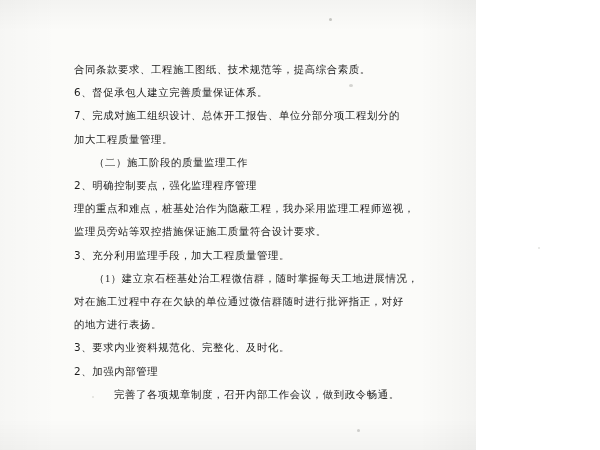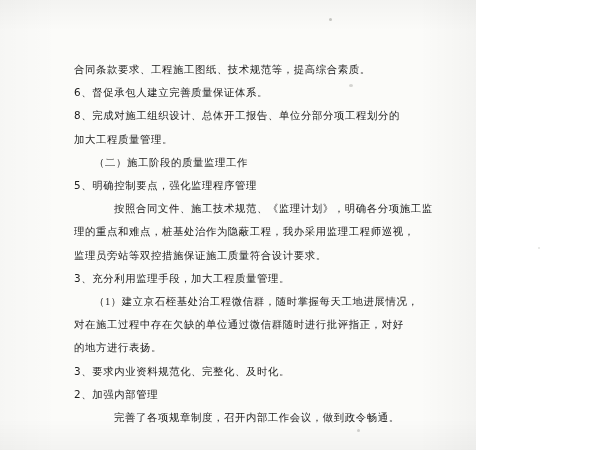--- a/index.html
+++ b/index.html
@@ -66,25 +66,24 @@
 
   <div class="speck" id="speck-a"></div>
   <div class="speck" id="speck-b"></div>
   <div class="speck" id="speck-c"></div>
   <div class="speck" id="speck-d"></div>
   <div class="speck" id="speck-e"></div>
 
   <div class="doc-body" id="doc-body">
       <div class="line indent1">合同条款要求、工程施工图纸、技术规范等，提高综合素质。</div>
       <div class="line indent1">6、督促承包人建立完善质量保证体系。</div>
-      <div class="line indent1">8、完成对施工组织设计、总体开工报告、单位分部分项工程划分的</div>
+      <div class="line indent1">7、完成对施工组织设计、总体开工报告、单位分部分项工程划分的</div>
       <div class="line indent1">加大工程质量管理。</div>
       <div class="line indent2">（二）施工阶段的质量监理工作</div>
-      <div class="line indent1">5、明确控制要点，强化监理程序管理</div>
-      <div class="line indent3">按照合同文件、施工技术规范、《监理计划》，明确各分项施工监</div>
+      <div class="line indent1">2、明确控制要点，强化监理程序管理</div>
       <div class="line indent1">理的重点和难点，桩基处治作为隐蔽工程，我办采用监理工程师巡视，</div>
       <div class="line indent1">监理员旁站等双控措施保证施工质量符合设计要求。</div>
       <div class="line indent1">3、充分利用监理手段，加大工程质量管理。</div>
       <div class="line indent2">（1）建立京石桎基处治工程微信群，随时掌握每天工地进展情况，</div>
       <div class="line indent1">对在施工过程中存在欠缺的单位通过微信群随时进行批评指正，对好</div>
       <div class="line indent1">的地方进行表扬。</div>
       <div class="line indent1">3、要求内业资料规范化、完整化、及时化。</div>
       <div class="line indent1">2、加强内部管理</div>
       <div class="line indent3">完善了各项规章制度，召开内部工作会议，做到政令畅通。</div>
     </div>

